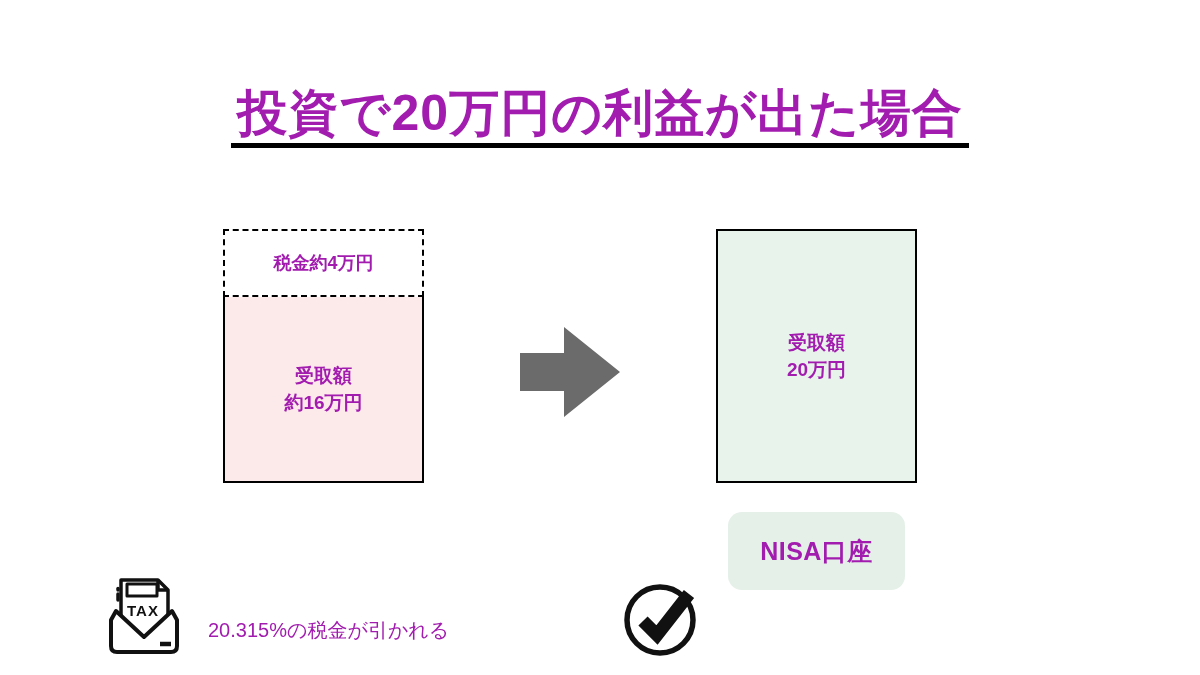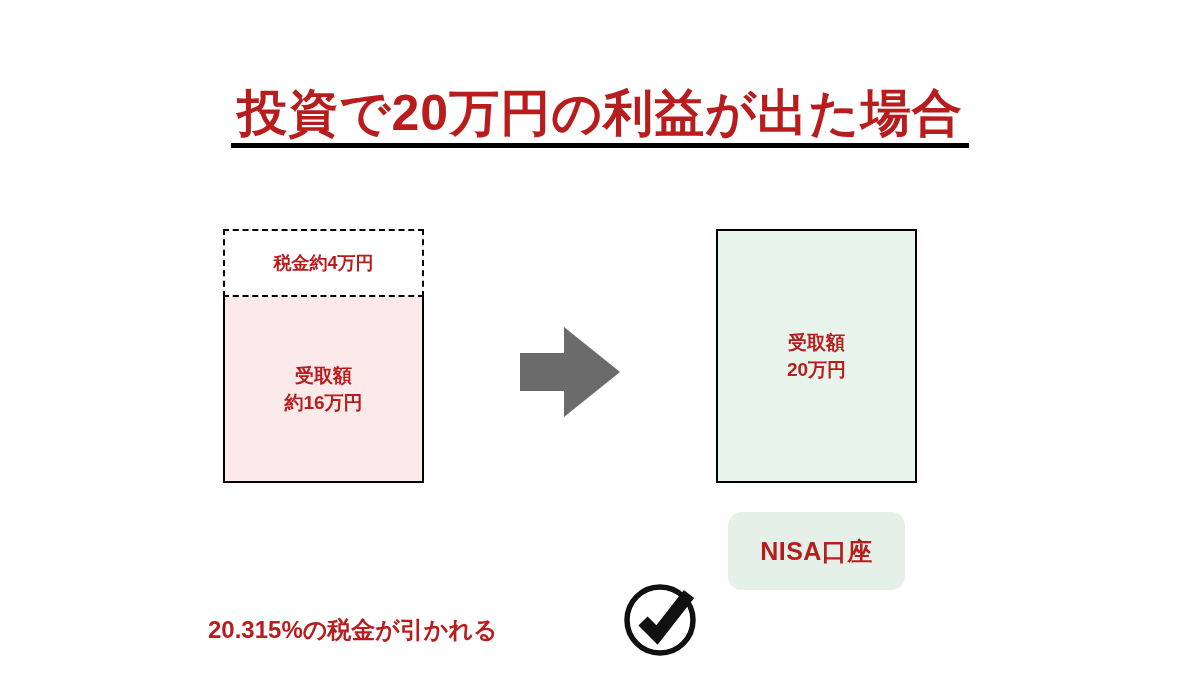--- a/index.html
+++ b/index.html
@@ -1,18 +1,18 @@
 <!DOCTYPE html>
 <html><head>
 <meta charset="utf-8">
 <style>
   html,body { margin:0; padding:0; background:#fff; }
   .canvas {
     position:relative; width:1200px; height:675px; background:#ffffff;
-    font-family:"Liberation Sans","DejaVu Sans",sans-serif; color:#b91c1c;
+    font-family:"Liberation Sans","DejaVu Sans",sans-serif; color:#a21caf;
     overflow:hidden;
   }
 
   
   .title-wrap { position:absolute; top:86px; left:0; width:100%; text-align:center; }
   .title {
     display:inline-block; font-size:50px; font-weight:800; letter-spacing:1px;
     line-height:1.1; padding:0 6px 2px; border-bottom:5px solid #000;
     white-space:nowrap;
   }
@@ -44,21 +44,21 @@
   .pill-taxable { left:235px; width:175px; }
   .pill-nisa    { left:728px; width:177px;text-align:right; }
 
   
   .arrow-wrap { position:absolute; left:520px; top:327px; width:100px; height:90px; }
 
   
   .icon-env   { position:absolute; left:109px; top:575px; }
   .icon-check { position:absolute; left:623px; top:581px; }
   .note {
-    position:absolute; font-size:24px; font-weight:bold; white-space:nowrap;
+    position:absolute; font-size:20px; font-weight:normal; white-space:nowrap;
     line-height:24px;
   }
   .note-left  { left:208px; top:618px; }
   .note-right { left:738px; top:619px; }
 </style>
 </head>
 <body>
 
 <div class="canvas">
 
@@ -81,20 +81,34 @@
   </div>
 
   <div class="box nisa-box" style="background: rgb(232, 243, 235);">
     <span>受取額</span>
     <span>20万円</span>
   </div>
   <div class="pill pill-nisa" style="background: rgb(229, 240, 232);">
     <span>NISA口座</span>
   </div>
 
+  <div class="icon-env">
+    <svg width="70" height="80" viewBox="0 0 70 80" aria-hidden="true">
+      <g fill="none" stroke="#111" stroke-width="3.5" stroke-linejoin="round">
+        <path d="M12 58 V5 H49 L59 15 V58" fill="#fff"></path>
+        <path d="M49 5 V15 H59"></path>
+        <rect x="18" y="9" width="30" height="12" fill="#fff" stroke-width="3"></rect>
+        <path d="M9 13.5 v1.5" stroke-linecap="round"></path>
+        <path d="M9 19 v6" stroke-linecap="round"></path>
+        <path d="M2 45 L7 36 L35 62 L63 36 L68 45 V71 Q68 77 62 77 H8 Q2 77 2 71 Z" fill="#fff" stroke-width="4"></path>
+        <path d="M51 69 H62" stroke-width="4.5"></path>
+      </g>
+      <text x="34" y="41" text-anchor="middle" font-size="15" font-weight="bold" letter-spacing="1" fill="#111">TAX</text>
+    </svg>
+  </div>
   <div class="note note-left">20.315%の税金が引かれる</div>
 
   <div class="icon-check">
     <svg width="78" height="78" viewBox="0 0 78 78" aria-hidden="true">
       <circle cx="37" cy="39" r="33" fill="#fff" stroke="#111" stroke-width="5.5"></circle>
       <path d="M20 40 L34 54 L66 13" fill="none" stroke="#111" stroke-width="13"></path>
     </svg>
   </div>
 
 </div>

